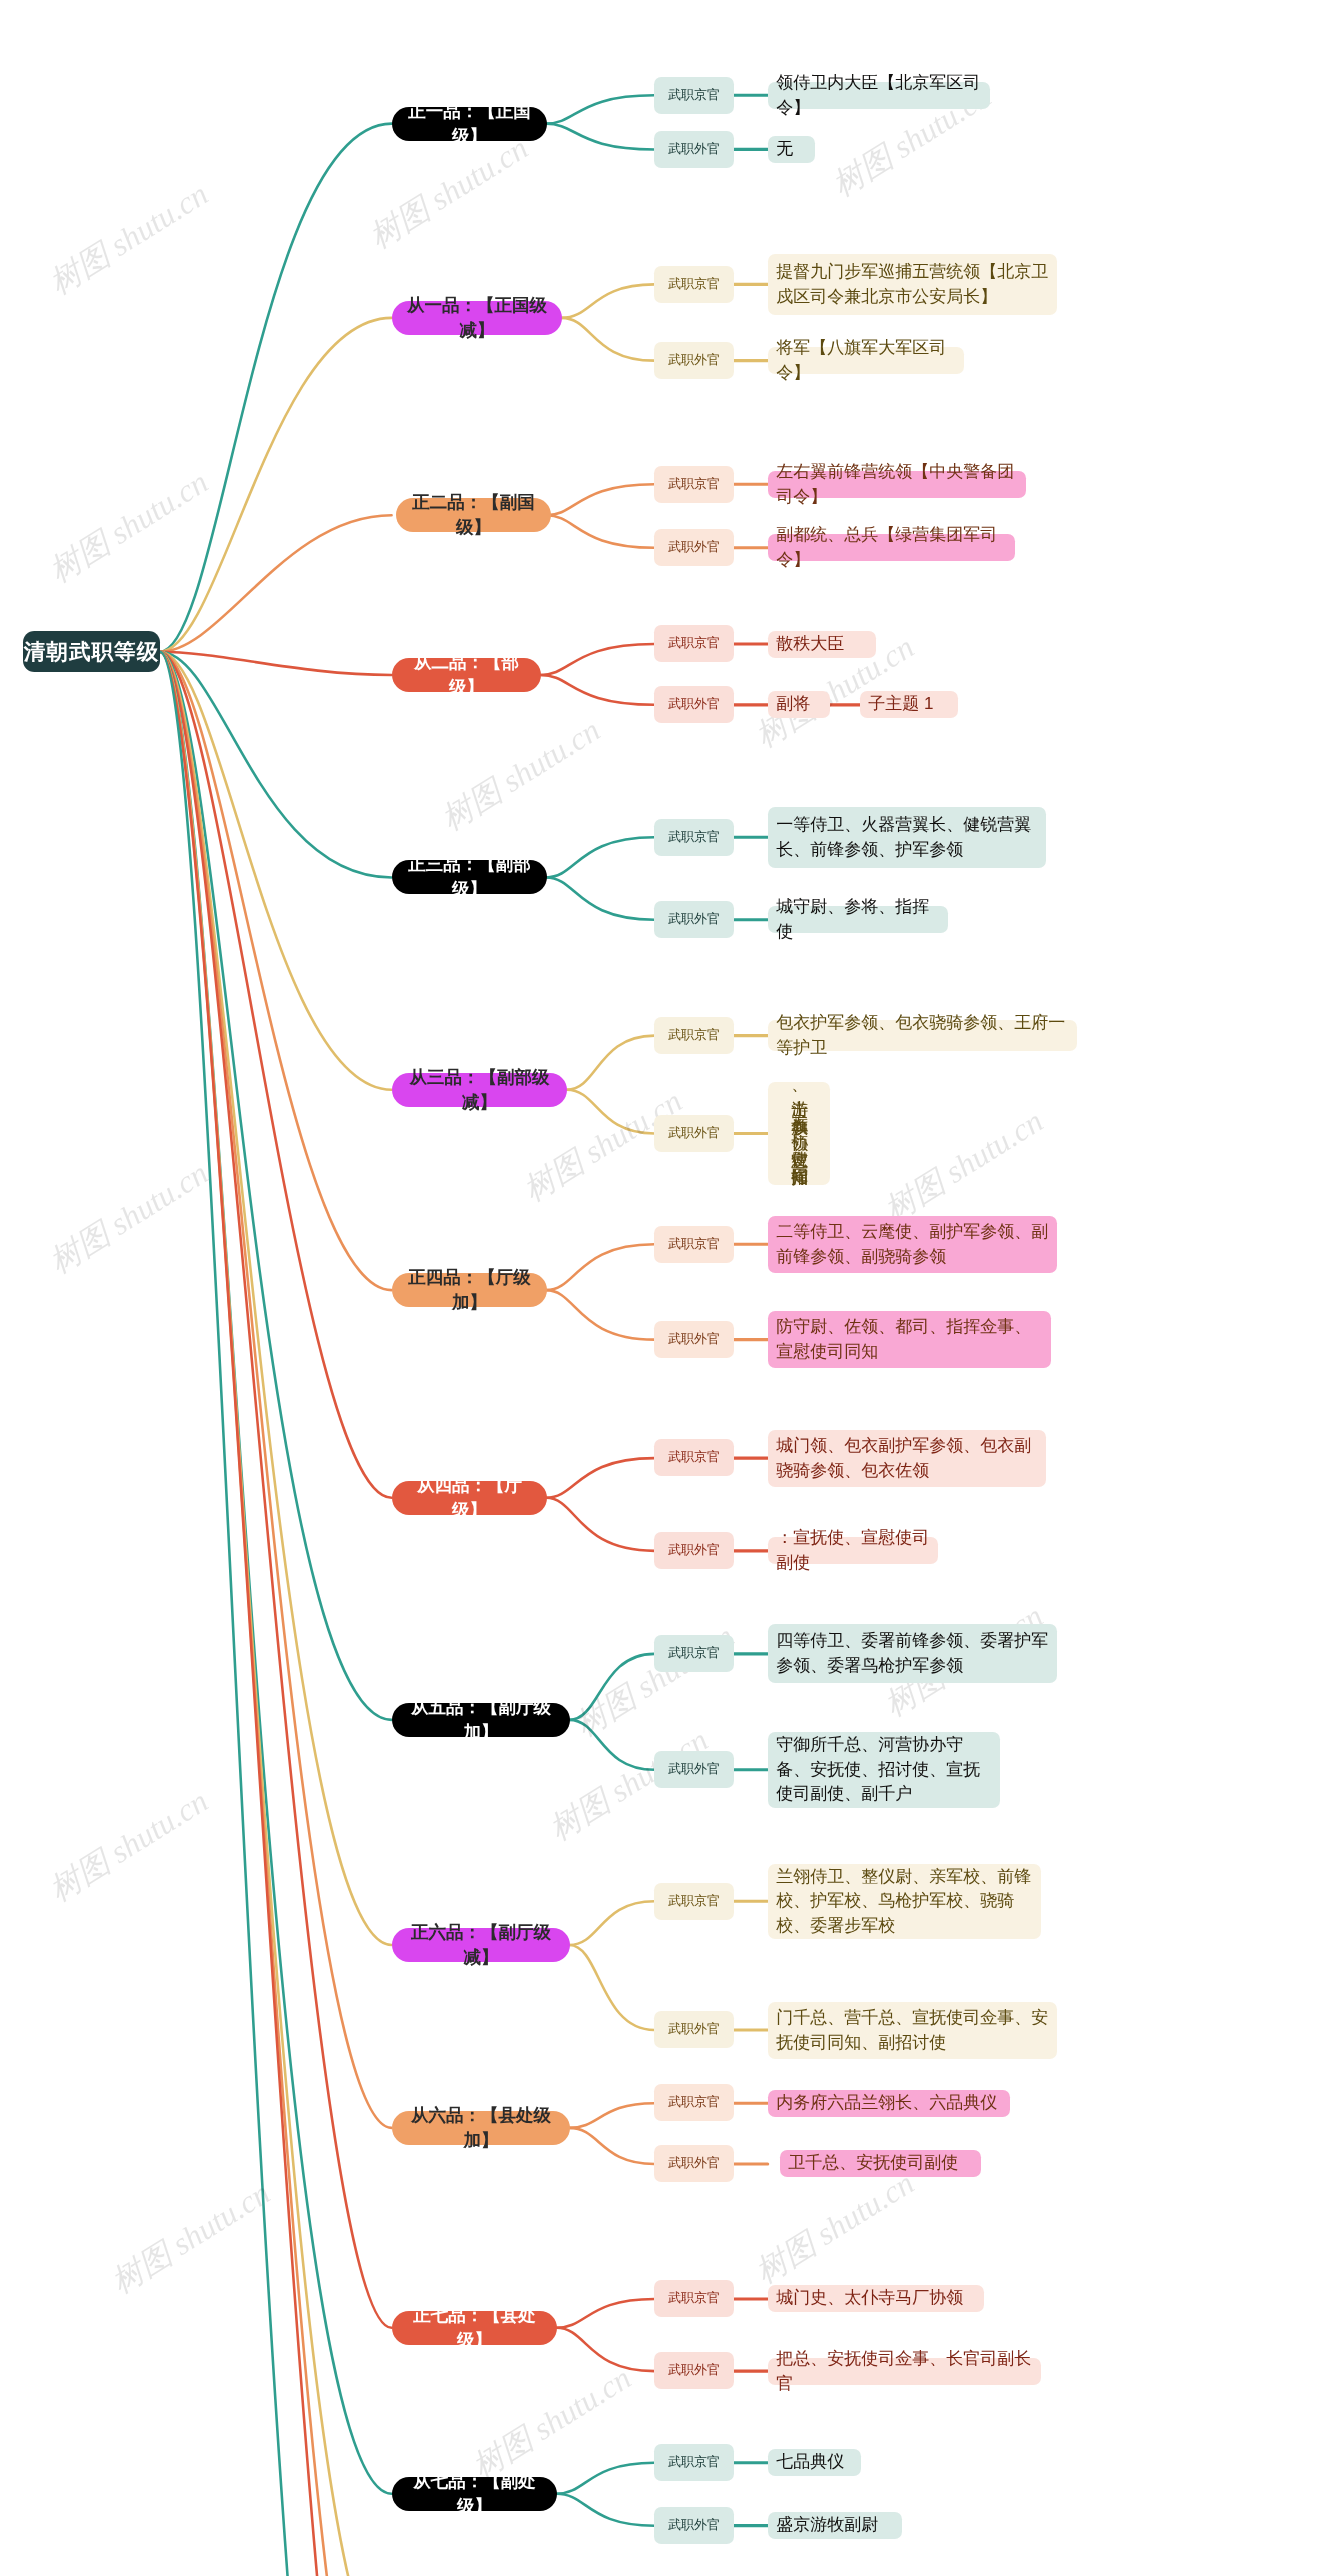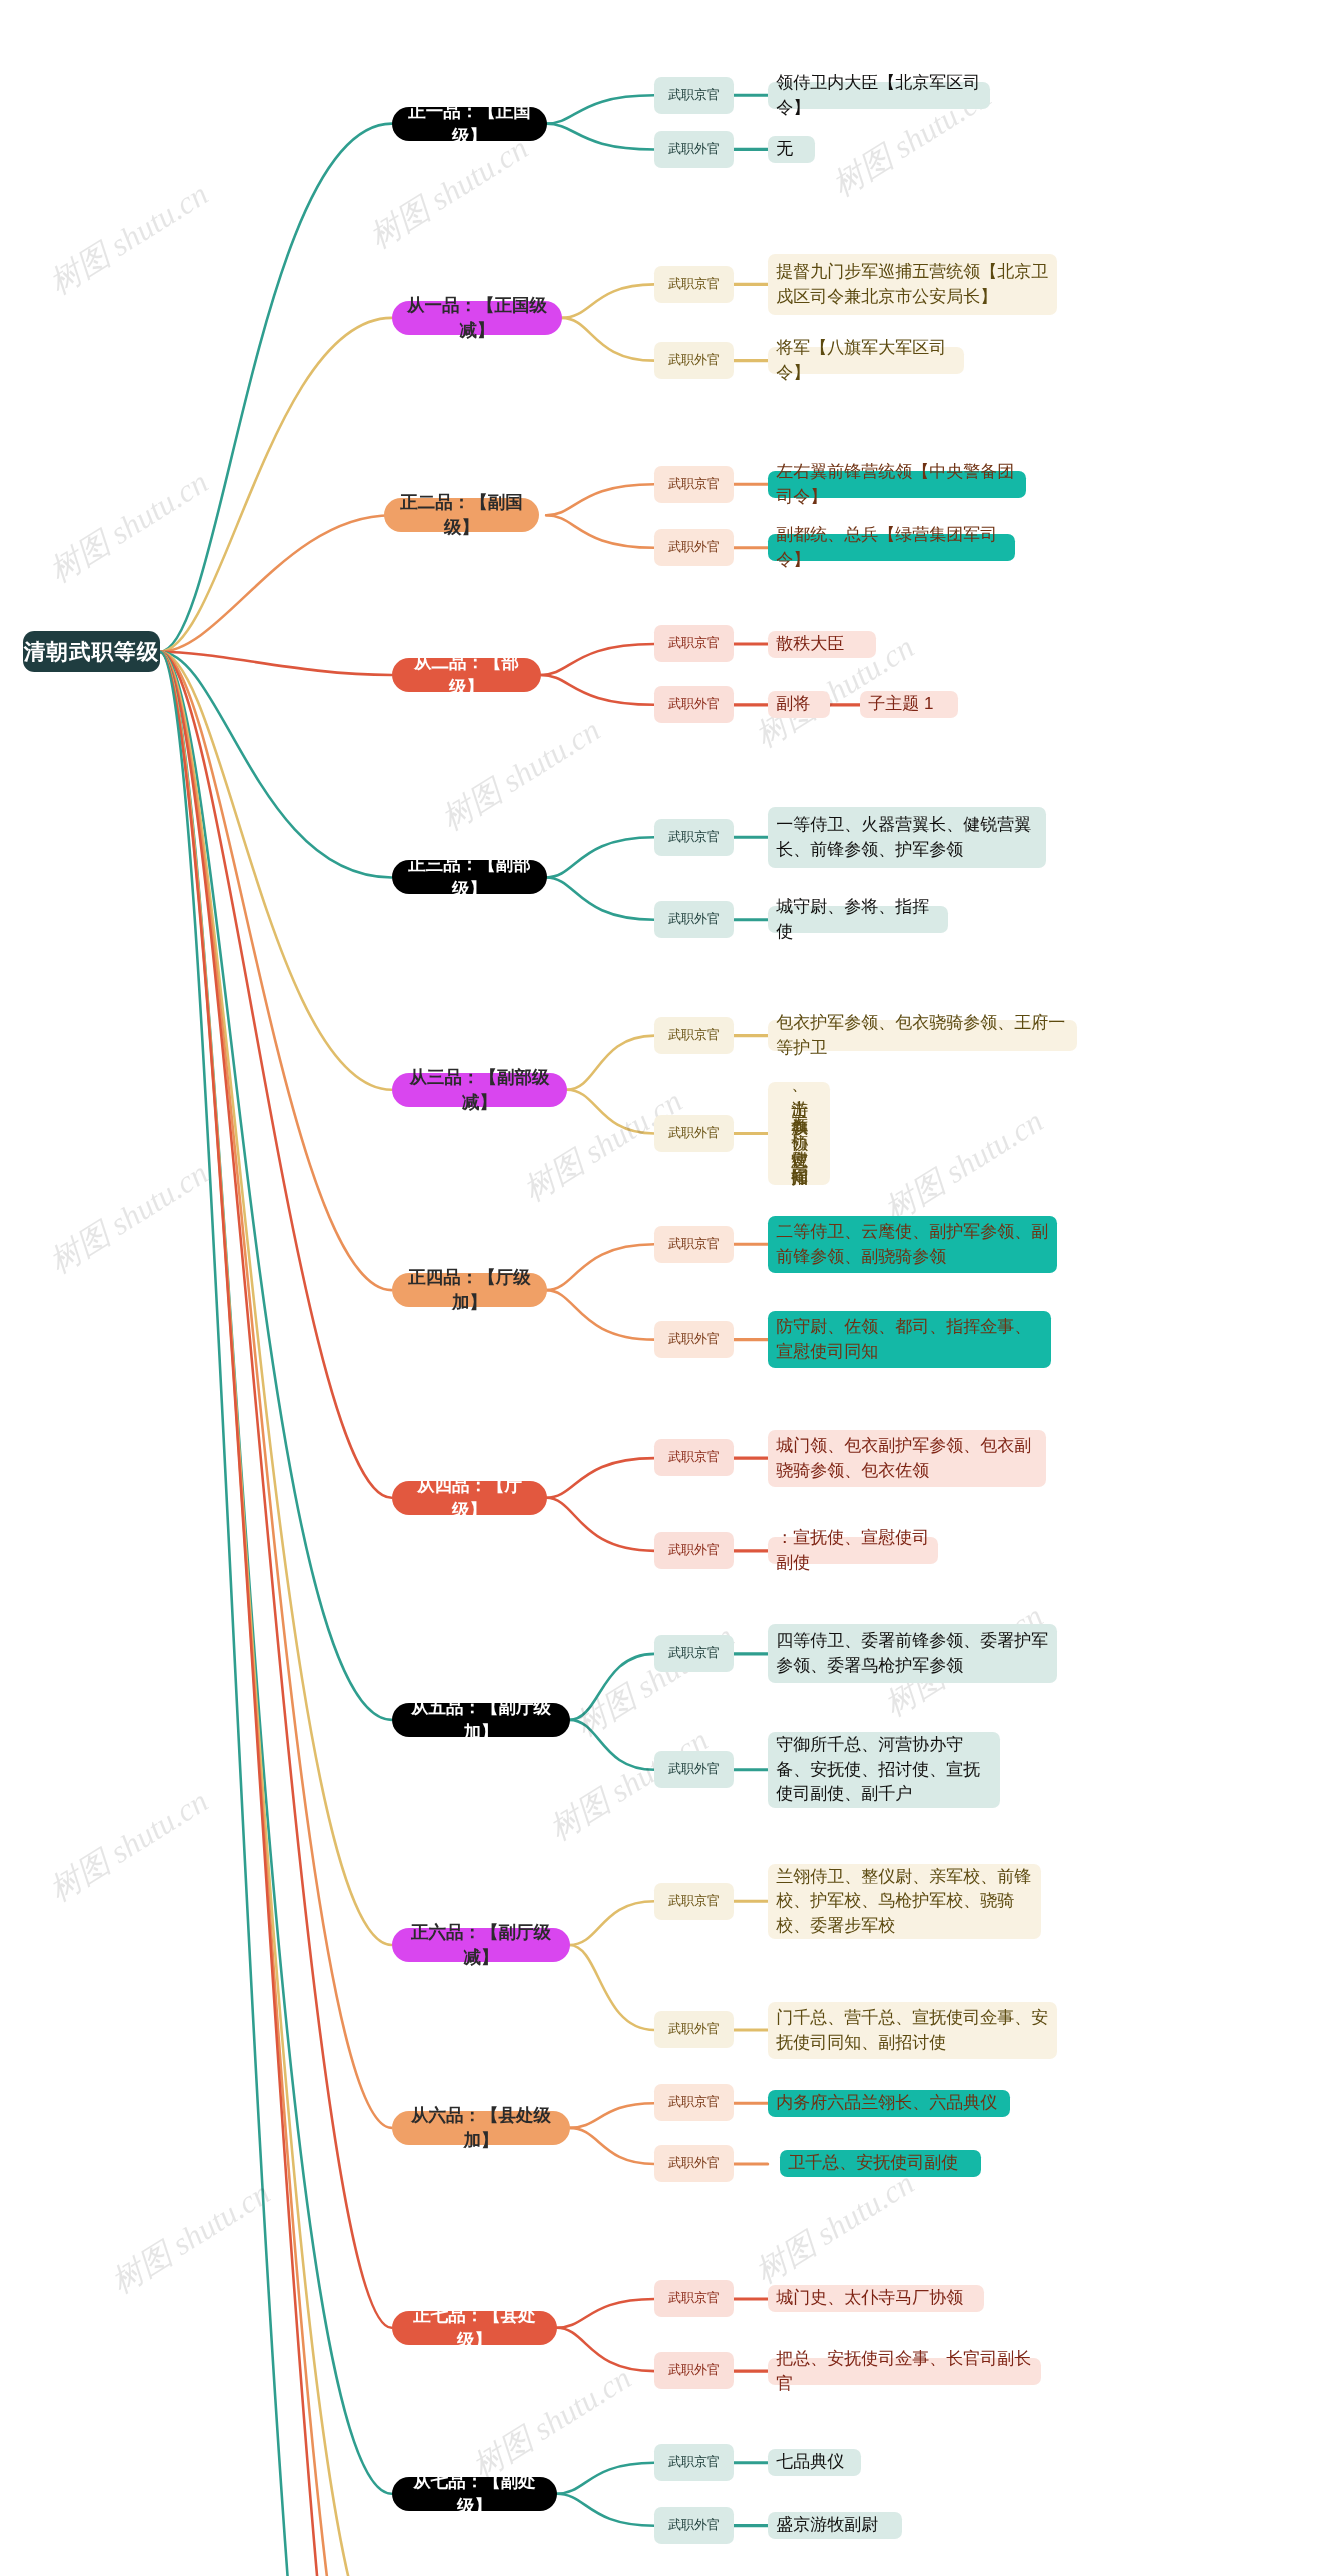--- a/index.html
+++ b/index.html
@@ -36,21 +36,21 @@
   .l2{border-radius:7.2px;font-size:13px;padding:0 7.2px;}
   .l2.teal{background:#d9eae6;color:#1b3b38;}
   .l2.gold{background:#f7f1e0;color:#6a5314;}
   .l2.orange{background:#fbe6da;color:#7a3a18;}
   .l2.red{background:#fadfd9;color:#8a2a18;}
 
   
   .l3{border-radius:7.2px;font-size:17px;padding:5.2px 8.2px;text-align:left;justify-content:flex-start;}
   .l3.teal{background:#d9eae6;color:#11100f;}
   .l3.gold{background:#f9f2e2;color:#5c4a10;}
-  .l3.orange{background:#14b8a6;color:#6f3213;}
+  .l3.orange{background:#f9a8d4;color:#6f3213;}
   .l3.red{background:#fbe2dc;color:#7e2414;}
   .l3.vert{writing-mode:vertical-rl;text-orientation:upright;}
 </style>
 </head>
 <body>
 
 <div id="canvas">
   <svg class="links" id="links" xmlns="http://www.w3.org/2000/svg" viewBox="0 0 2560 6467" width="1319" height="3332">
       <path d="M 310 1265 C 430 1265, 500 240, 760 240" fill="none" stroke="#2f9e8f" stroke-width="5" stroke-linecap="round"></path>
       <path d="M 1060 240 C 1120 240, 1120 185, 1270 185" fill="none" stroke="#2f9e8f" stroke-width="5" stroke-linecap="round"></path>
@@ -162,21 +162,21 @@
       <div class="node l1 teal" style="left: 392px; top: 107px; width: 155px; height: 34px;">正一品：【正国级】</div>
       <div class="node l2 teal" style="left: 654px; top: 77px; width: 80px; height: 37px;">武职京官</div>
       <div class="node l3 teal" style="left: 768px; top: 82px; width: 222px; height: 27px;">领侍卫内大臣【北京军区司令】</div>
       <div class="node l2 teal" style="left: 654px; top: 131px; width: 80px; height: 37px;">武职外官</div>
       <div class="node l3 teal" style="left: 768px; top: 136px; width: 47px; height: 27px;">无</div>
       <div class="node l1 gold" style="left: 392px; top: 301px; width: 170px; height: 34px;">从一品：【正国级减】</div>
       <div class="node l2 gold" style="left: 654px; top: 266px; width: 80px; height: 37px;">武职京官</div>
       <div class="node l3 gold" style="left: 768px; top: 254px; width: 289px; height: 61px;">提督九门步军巡捕五营统领【北京卫戍区司令兼北京市公安局长】</div>
       <div class="node l2 gold" style="left: 654px; top: 342px; width: 80px; height: 37px;">武职外官</div>
       <div class="node l3 gold" style="left: 768px; top: 347px; width: 196px; height: 27px;">将军【八旗军大军区司令】</div>
-      <div class="node l1 orange" style="left: 384px; top: 498px; width: 155px; height: 34px;">正二品：【副国级】</div>
+      <div class="node l1 orange" style="left: 396px; top: 498px; width: 155px; height: 34px;">正二品：【副国级】</div>
       <div class="node l2 orange" style="left: 654px; top: 466px; width: 80px; height: 37px;">武职京官</div>
       <div class="node l3 orange" style="left: 768px; top: 471px; width: 258px; height: 27px;">左右翼前锋营统领【中央警备团司令】</div>
       <div class="node l2 orange" style="left: 654px; top: 529px; width: 80px; height: 37px;">武职外官</div>
       <div class="node l3 orange" style="left: 768px; top: 534px; width: 247px; height: 27px;">副都统、总兵【绿营集团军司令】</div>
       <div class="node l1 red" style="left: 392px; top: 658px; width: 149px; height: 34px;">从二品：【部级】</div>
       <div class="node l2 red" style="left: 654px; top: 625px; width: 80px; height: 37px;">武职京官</div>
       <div class="node l3 red" style="left: 768px; top: 631px; width: 108px; height: 27px;">散秩大臣</div>
       <div class="node l2 red" style="left: 654px; top: 686px; width: 80px; height: 37px;">武职外官</div>
       <div class="node l3 red" style="left: 768px; top: 691px; width: 62px; height: 27px;">副将</div>
       <div class="node l3 red" style="left: 860px; top: 691px; width: 98px; height: 27px;">子主题 1</div>

